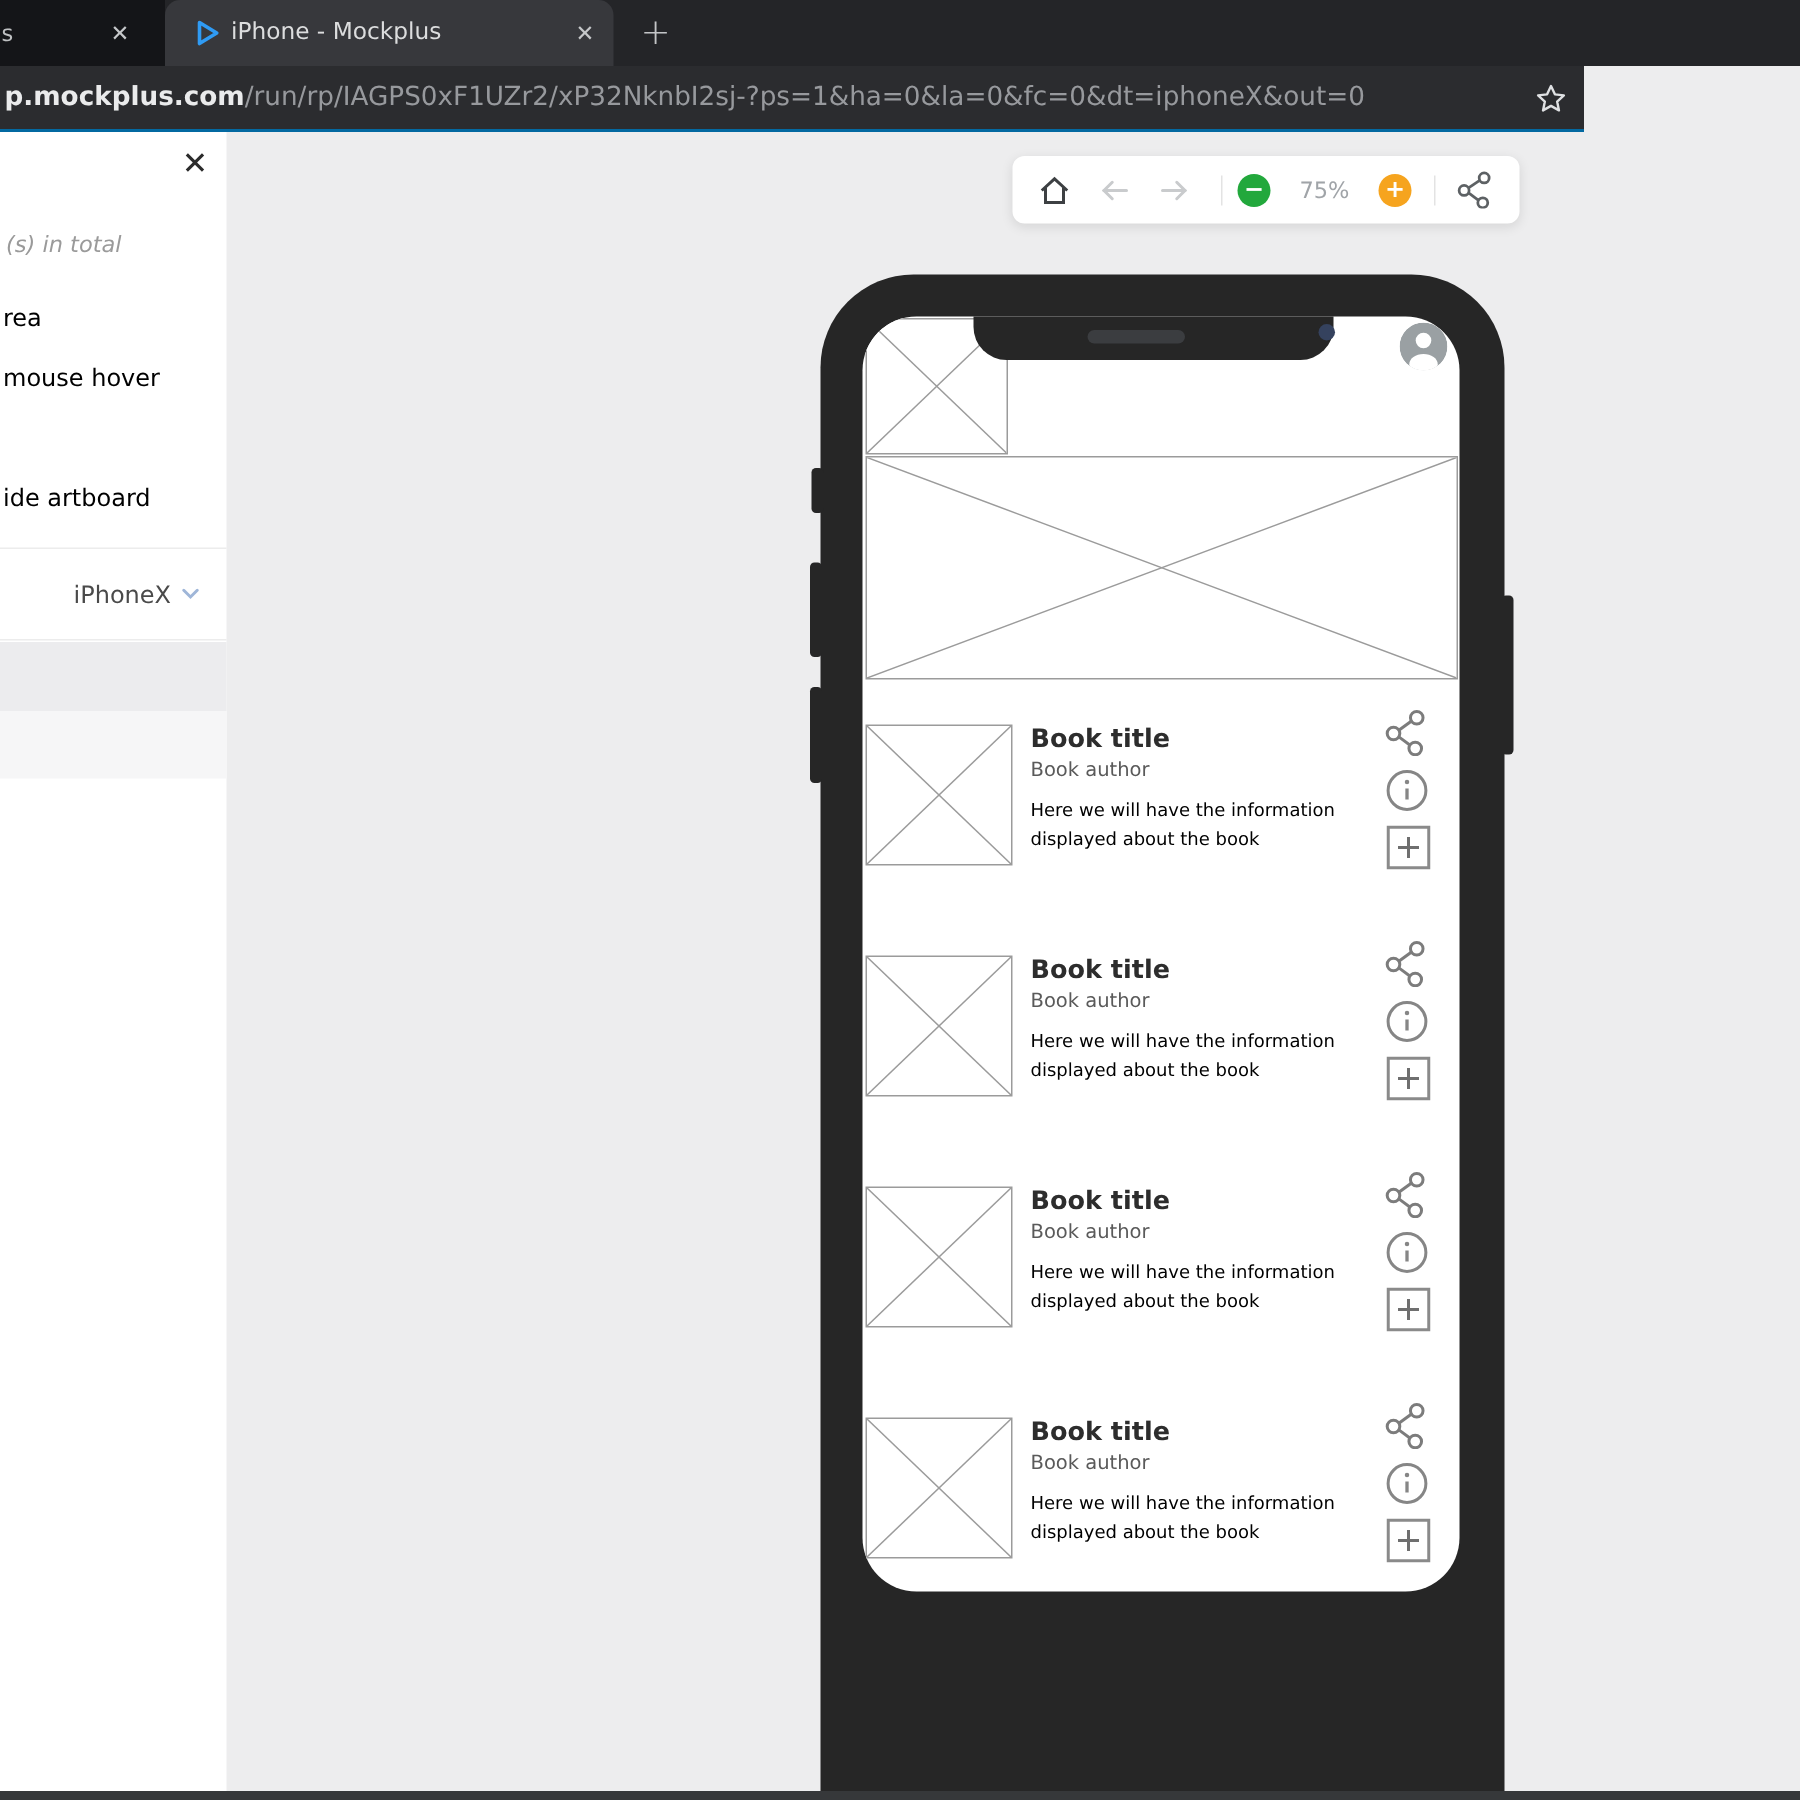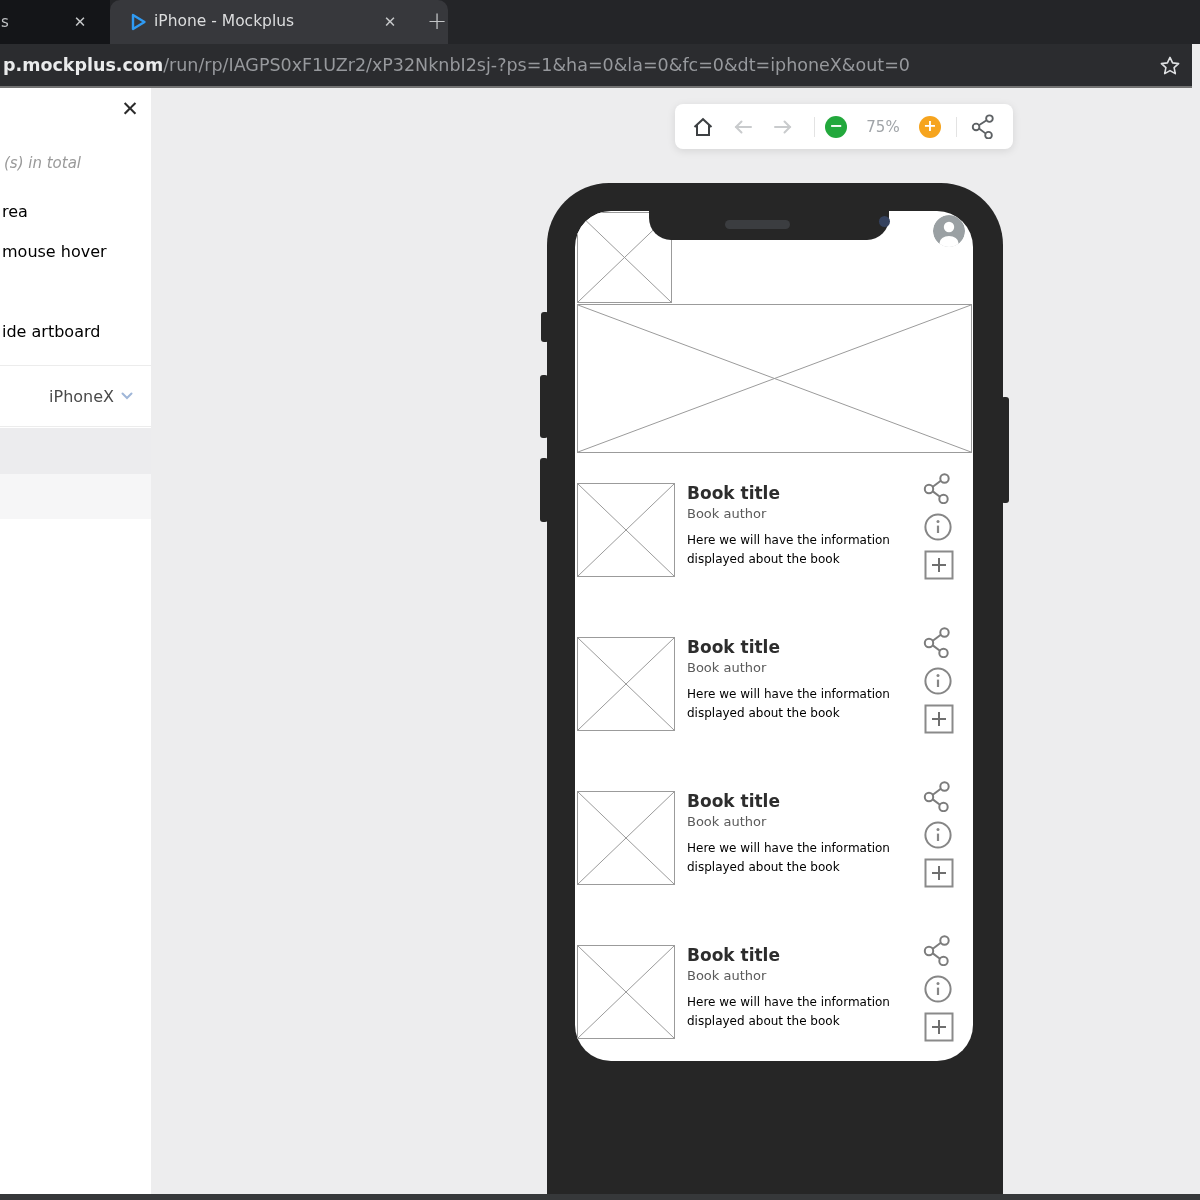--- a/index.html
+++ b/index.html
@@ -7,30 +7,30 @@
   body { font-family:"DejaVu Sans", sans-serif; background:#ededee; position:relative; }
 
   
   .tabbar { position:absolute; left:0; top:0; width:1200px; height:44px; background:#242528; }
   .tab-partial { position:absolute; left:0; top:0; width:110px; height:44px; background:#141518;
                  color:#c9cbcd; font-size:15px; overflow:hidden; }
   .tab-frag { position:absolute; left:1px; top:13px; color:#bfc1c3; }
   .tab-close { position:absolute; top:12px; width:20px; height:20px; line-height:20px; text-align:center;
                color:#c6c8ca; font-size:15px; cursor:pointer; }
   .tab-partial .tab-close { left:70px; }
-  .tab-active { position:absolute; left:110px; top:0; width:338px; height:44px; background:#37383c;
+  .tab-active { position:absolute; left:110px; top:0; width:299px; height:44px; background:#37383c;
                 border-radius:10px 10px 0 0; }
   .play-ic { position:absolute; left:17px; top:11px; width:22px; height:22px; }
   .tab-title { position:absolute; left:44px; top:12px; font-size:15.5px; color:#dcddde; white-space:nowrap; }
   .tab-active .tab-close { left:270px; }
   .new-tab { position:absolute; left:422px; top:7px; width:30px; height:30px; color:#c3c5c7;
              font-size:24px; line-height:29px; text-align:center; font-weight:300; cursor:pointer; }
 
-  .urlbar { position:absolute; left:0; top:44px; width:1192px; height:44px; background:#2b2c2f;
-            border-bottom:2px solid #737373; }
+  .urlbar { position:absolute; left:0; top:44px; width:1056px; height:44px; background:#2b2c2f;
+            border-bottom:2px solid #0369a1; }
   .url-text { position:absolute; left:3px; top:11px; font-size:17.5px; white-space:nowrap; letter-spacing:0; }
   .url-domain { color:#eaebec; font-weight:600; }
   .url-path { color:#97999d; }
   .star-ic { position:absolute; right:10px; top:10px; width:24px; height:24px; cursor:pointer; }
 
   
   .main { position:absolute; left:0; top:88px; width:1200px; height:1106px; background:#ededee; }
   .bottom-bar { position:absolute; left:0; top:1194px; width:1200px; height:6px; background:#36383a; }
 
   

